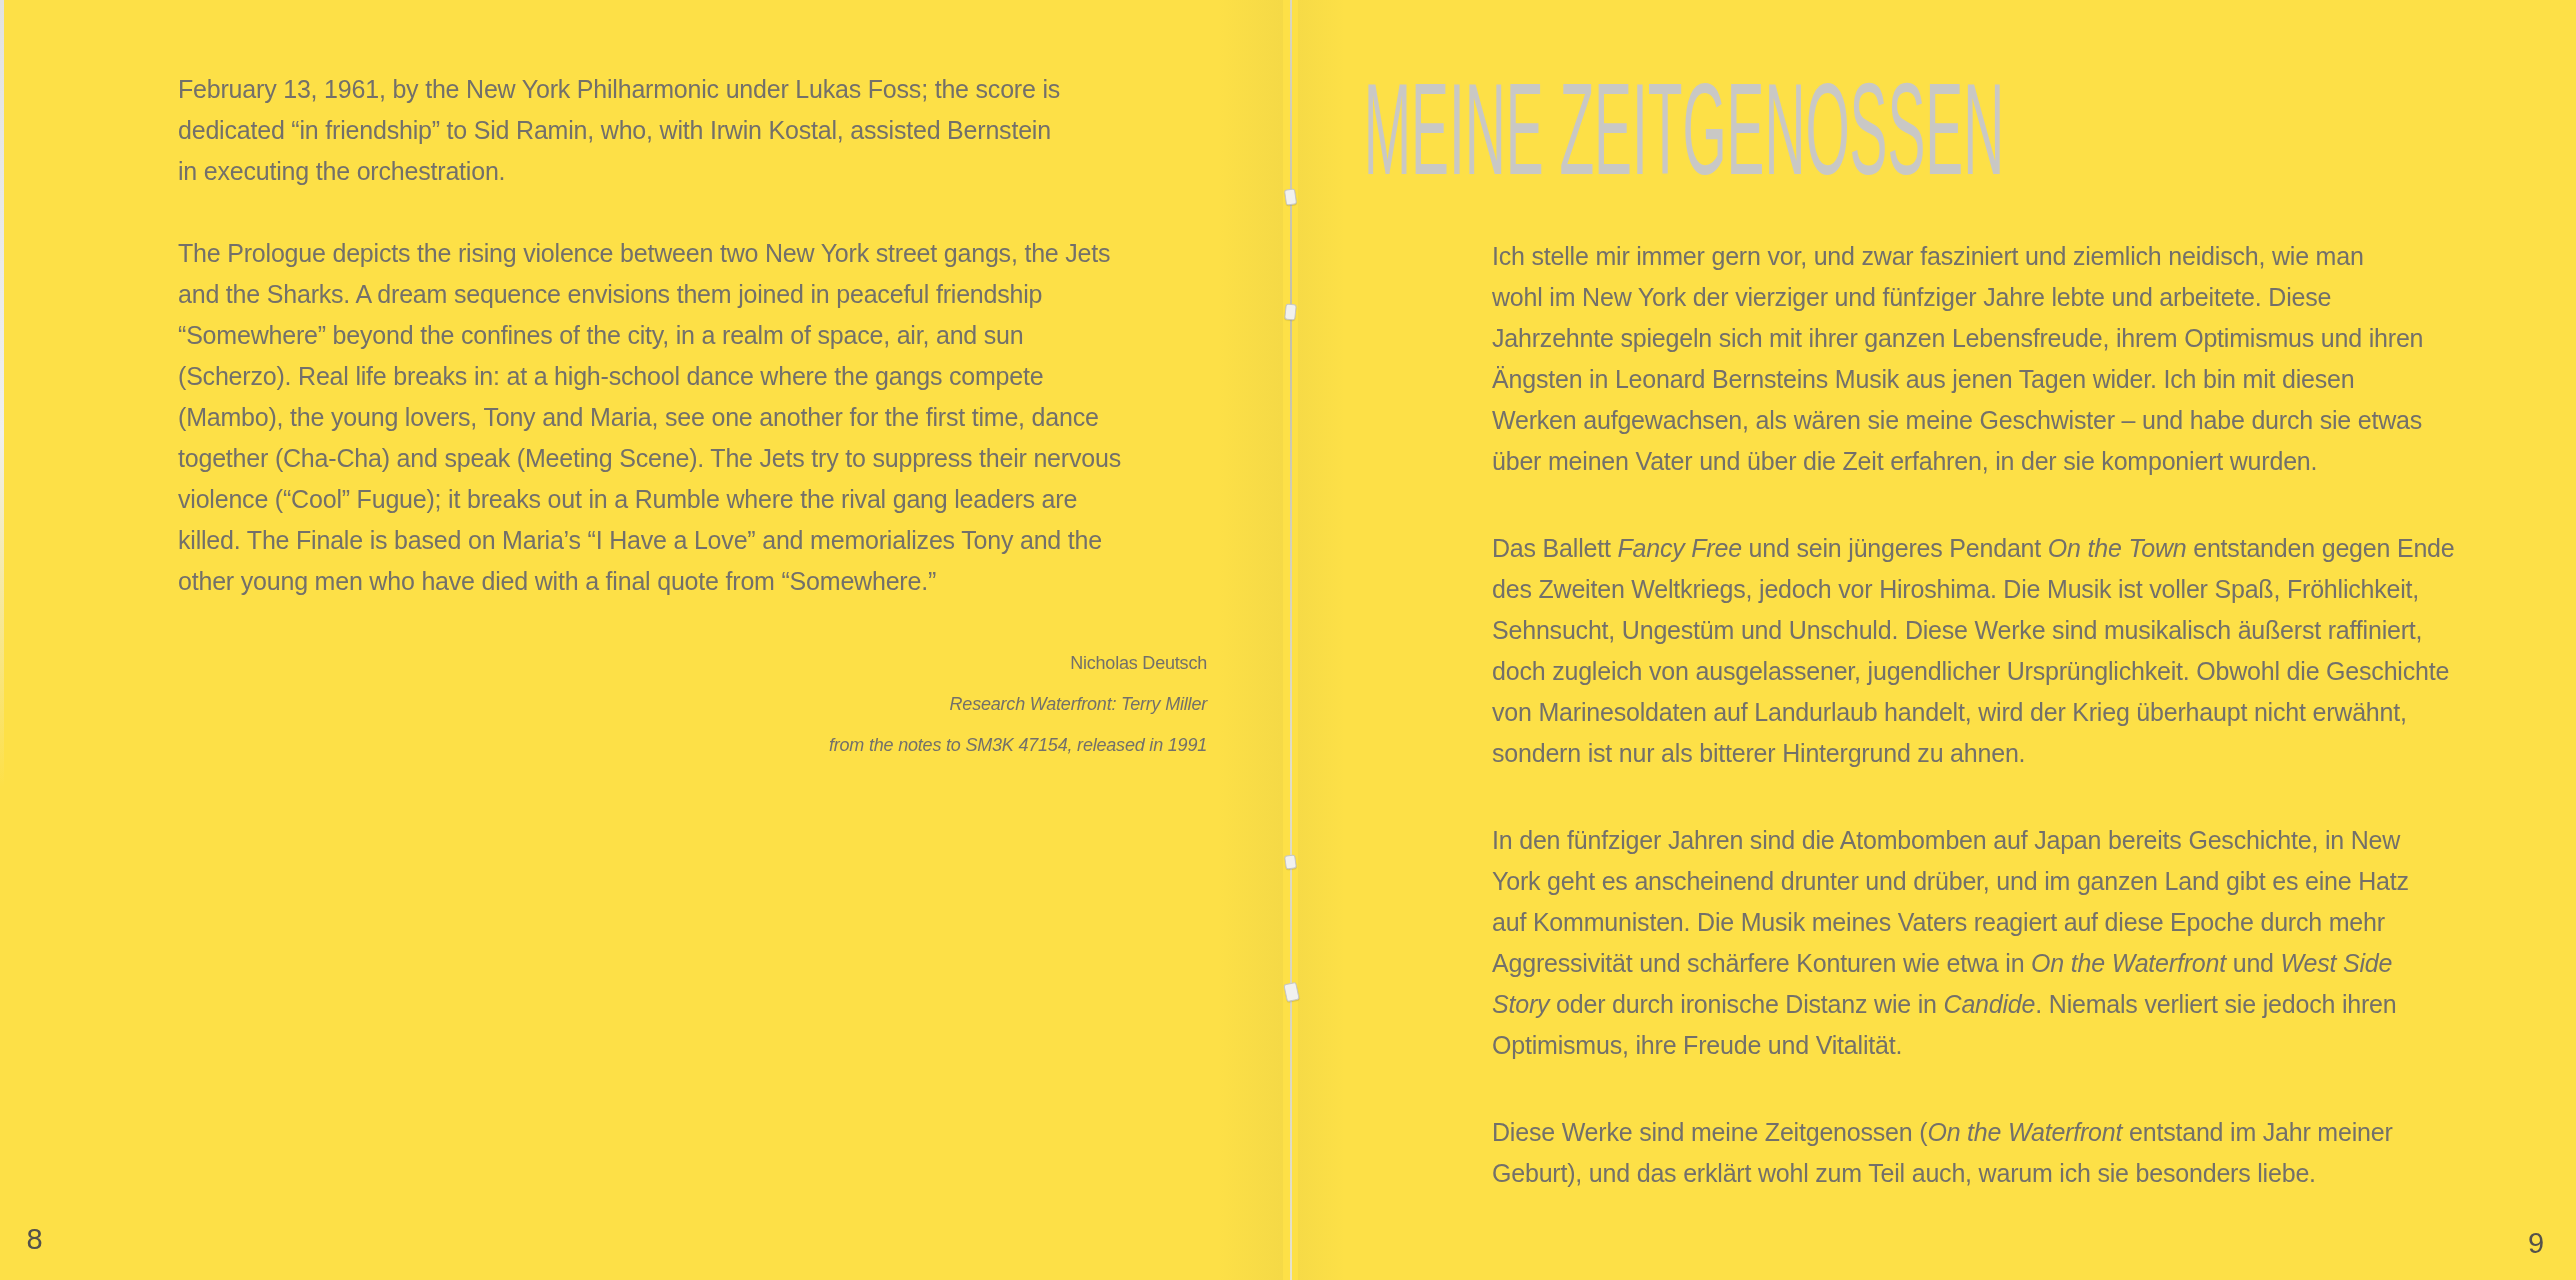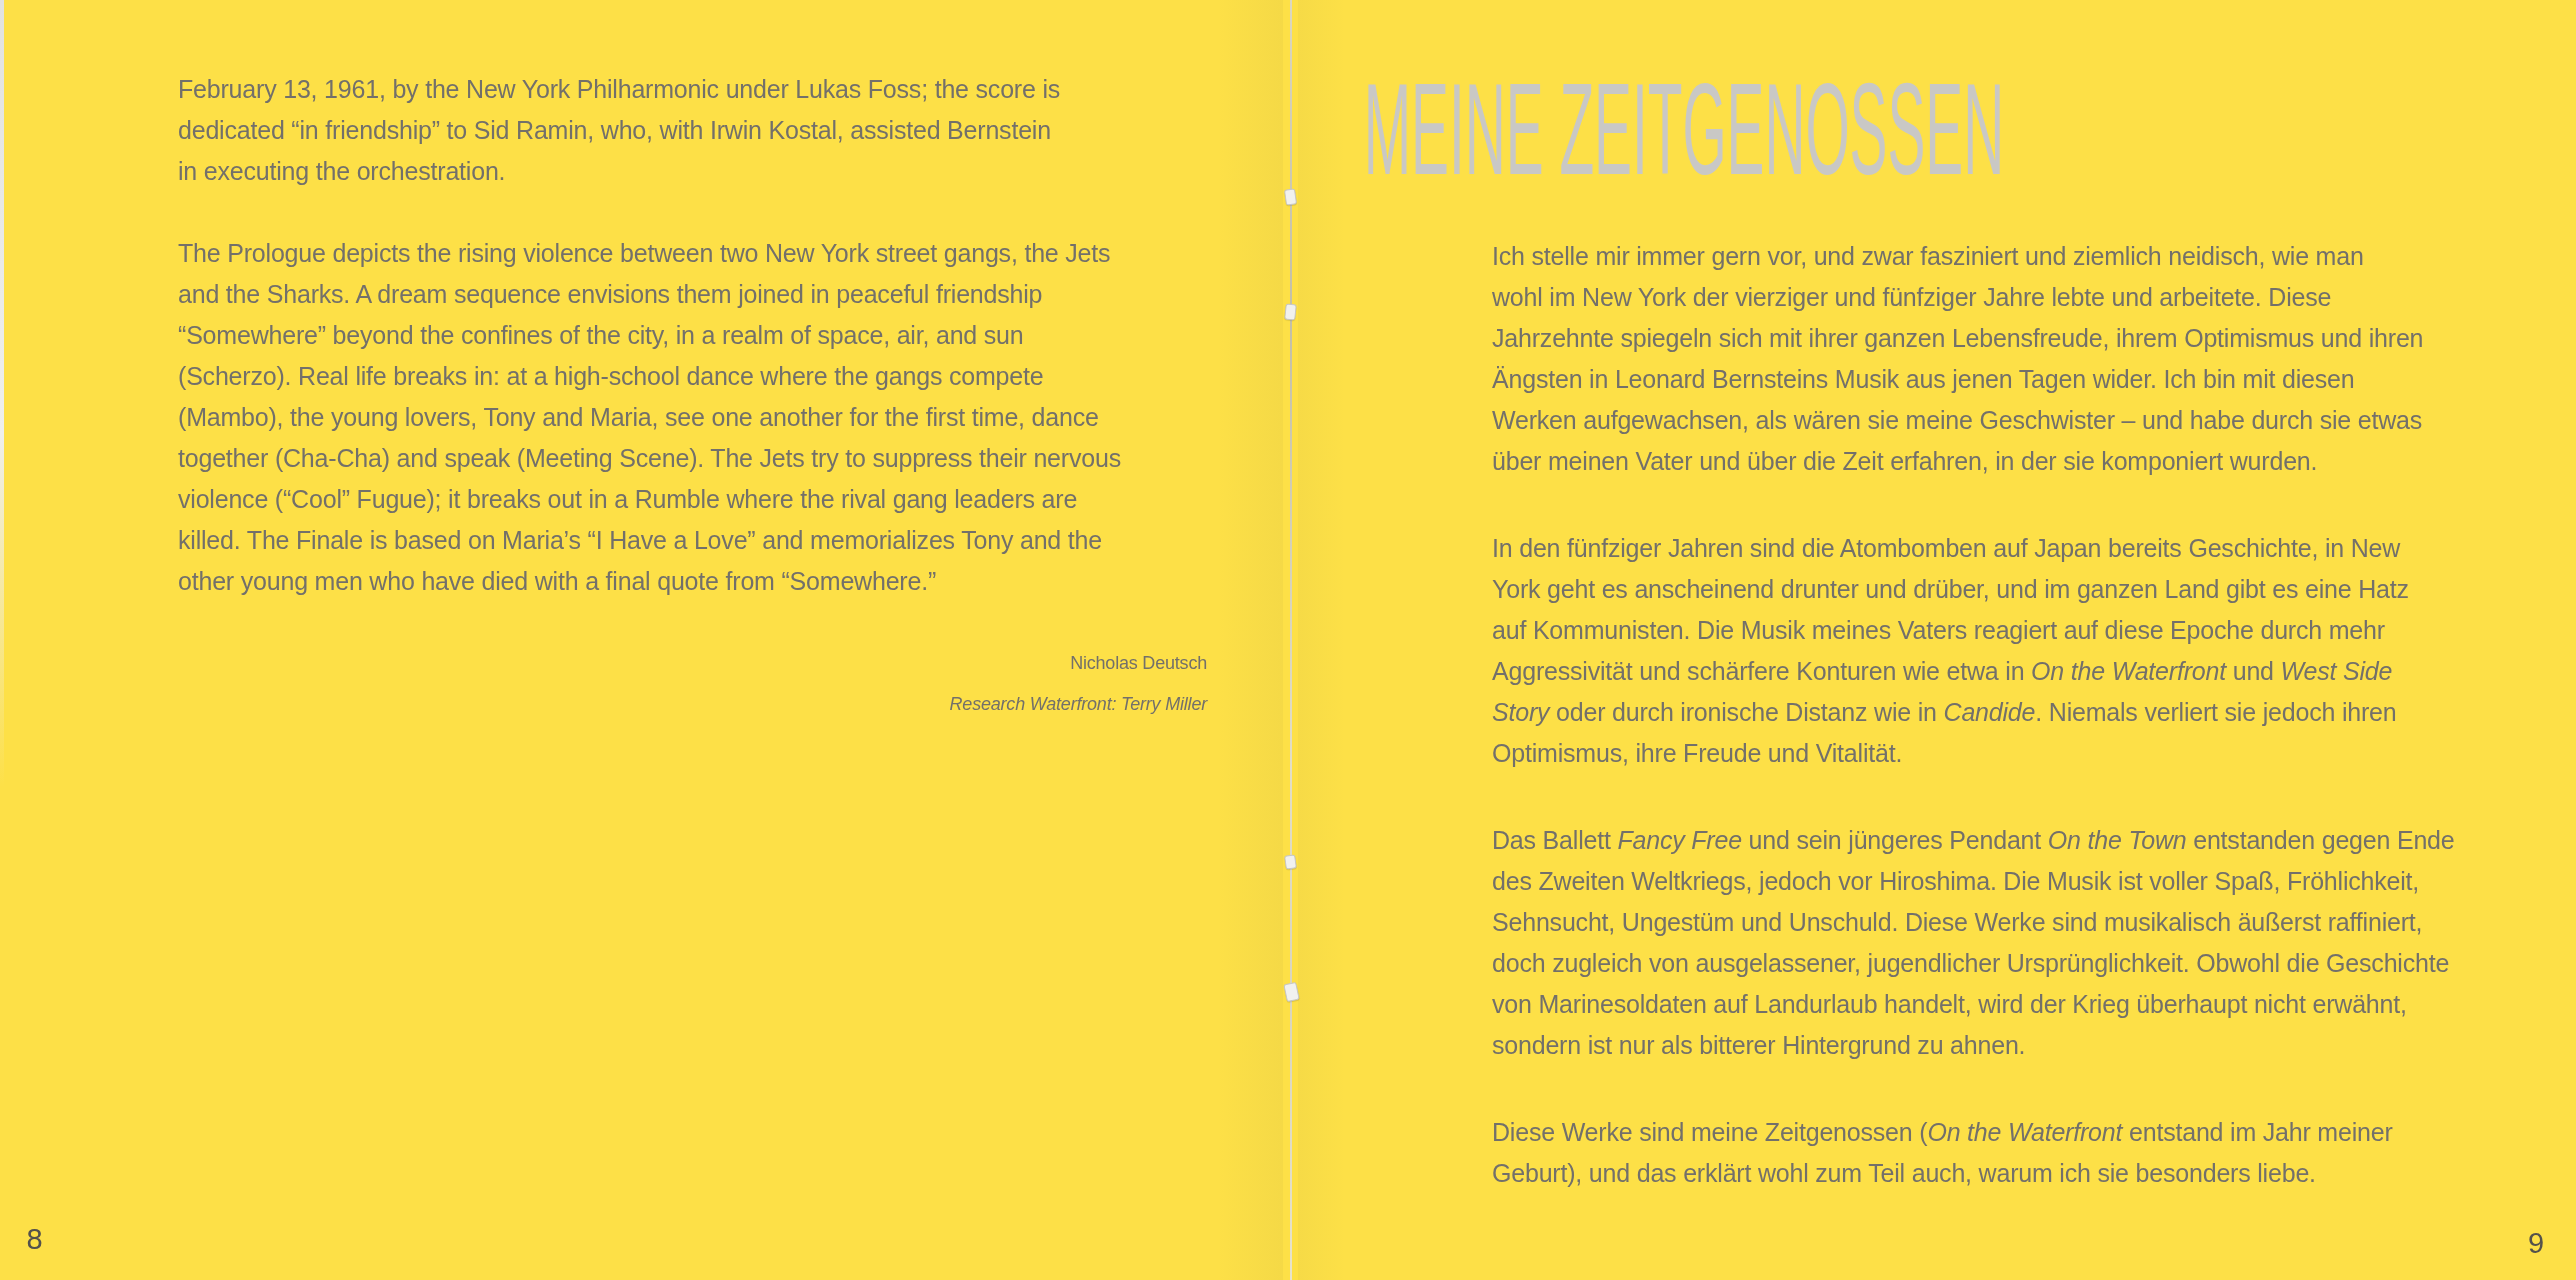--- a/index.html
+++ b/index.html
@@ -95,20 +95,21 @@
 “Somewhere” beyond the confines of the city, in a realm of space, air, and sun
 (Scherzo). Real life breaks in: at a high-school dance where the gangs compete
 (Mambo), the young lovers, Tony and Maria, see one another for the first time, dance
 together (Cha-Cha) and speak (Meeting Scene). The Jets try to suppress their nervous
 violence (“Cool” Fugue); it breaks out in a Rumble where the rival gang leaders are
 killed. The Finale is based on Maria’s “I Have a Love” and memorializes Tony and the
 other young men who have died with a final quote from “Somewhere.”</span></p>
       <div class="credits">
         <div class="credit-line"><span>Nicholas Deutsch</span></div>
         <div class="credit-line"><span class="it">Research Waterfront: Terry Miller</span></div>
+        <div class="credit-line"><span class="it">from the notes to SM3K 47154, released in 1991</span></div>
       </div>
     </div>
     <div class="pagenum pagenum-left">8</div>
   </section>
 
   <div class="fold-shade-left"></div>
   <div class="fold-shade-right"></div>
   <div class="fold">
     <div class="fold-line"></div>
     <span class="staple s1"></span>
@@ -121,32 +122,32 @@
     <svg class="heading-svg" width="677" height="119" viewBox="0 0 740 130" aria-hidden="true">
       <text x="2" y="106" font-size="142" textLength="700" lengthAdjust="spacingAndGlyphs">MEINE ZEITGENOSSEN</text>
     </svg>
     <div class="textblock right-block">
       <p class="para"><span>Ich stelle mir immer gern vor, und zwar fasziniert und ziemlich neidisch, wie man
 wohl im New York der vierziger und fünfziger Jahre lebte und arbeitete. Diese
 Jahrzehnte spiegeln sich mit ihrer ganzen Lebensfreude, ihrem Optimismus und ihren
 Ängsten in Leonard Bernsteins Musik aus jenen Tagen wider. Ich bin mit diesen
 Werken aufgewachsen, als wären sie meine Geschwister – und habe durch sie etwas
 über meinen Vater und über die Zeit erfahren, in der sie komponiert wurden.</span></p>
+      <p class="para"><span>Das Ballett </span><span class="it">Fancy Free</span><span> und sein jüngeres Pendant </span><span class="it">On the Town</span><span> entstanden gegen Ende
+des Zweiten Weltkriegs, jedoch vor Hiroshima. Die Musik ist voller Spaß, Fröhlichkeit,
+Sehnsucht, Ungestüm und Unschuld. Diese Werke sind musikalisch äußerst raffiniert,
+doch zugleich von ausgelassener, jugendlicher Ursprünglichkeit. Obwohl die Geschichte
+von Marinesoldaten auf Landurlaub handelt, wird der Krieg überhaupt nicht erwähnt,
+sondern ist nur als bitterer Hintergrund zu ahnen.</span></p>
       <p class="para"><span>In den fünfziger Jahren sind die Atombomben auf Japan bereits Geschichte, in New
 York geht es anscheinend drunter und drüber, und im ganzen Land gibt es eine Hatz
 auf Kommunisten. Die Musik meines Vaters reagiert auf diese Epoche durch mehr
 Aggressivität und schärfere Konturen wie etwa in </span><span class="it">On the Waterfront</span><span> und </span><span class="it">West Side
 Story</span><span> oder durch ironische Distanz wie in </span><span class="it">Candide</span><span>. Niemals verliert sie jedoch ihren
 Optimismus, ihre Freude und Vitalität.</span></p>
-      <p class="para"><span>Das Ballett </span><span class="it">Fancy Free</span><span> und sein jüngeres Pendant </span><span class="it">On the Town</span><span> entstanden gegen Ende
-des Zweiten Weltkriegs, jedoch vor Hiroshima. Die Musik ist voller Spaß, Fröhlichkeit,
-Sehnsucht, Ungestüm und Unschuld. Diese Werke sind musikalisch äußerst raffiniert,
-doch zugleich von ausgelassener, jugendlicher Ursprünglichkeit. Obwohl die Geschichte
-von Marinesoldaten auf Landurlaub handelt, wird der Krieg überhaupt nicht erwähnt,
-sondern ist nur als bitterer Hintergrund zu ahnen.</span></p>
       <p class="para"><span>Diese Werke sind meine Zeitgenossen (</span><span class="it">On the Waterfront</span><span> entstand im Jahr meiner
 Geburt), und das erklärt wohl zum Teil auch, warum ich sie besonders liebe.</span></p>
     </div>
     <div class="pagenum pagenum-right">9</div>
   </section>
 
 </div>
 
 
 </body></html>

